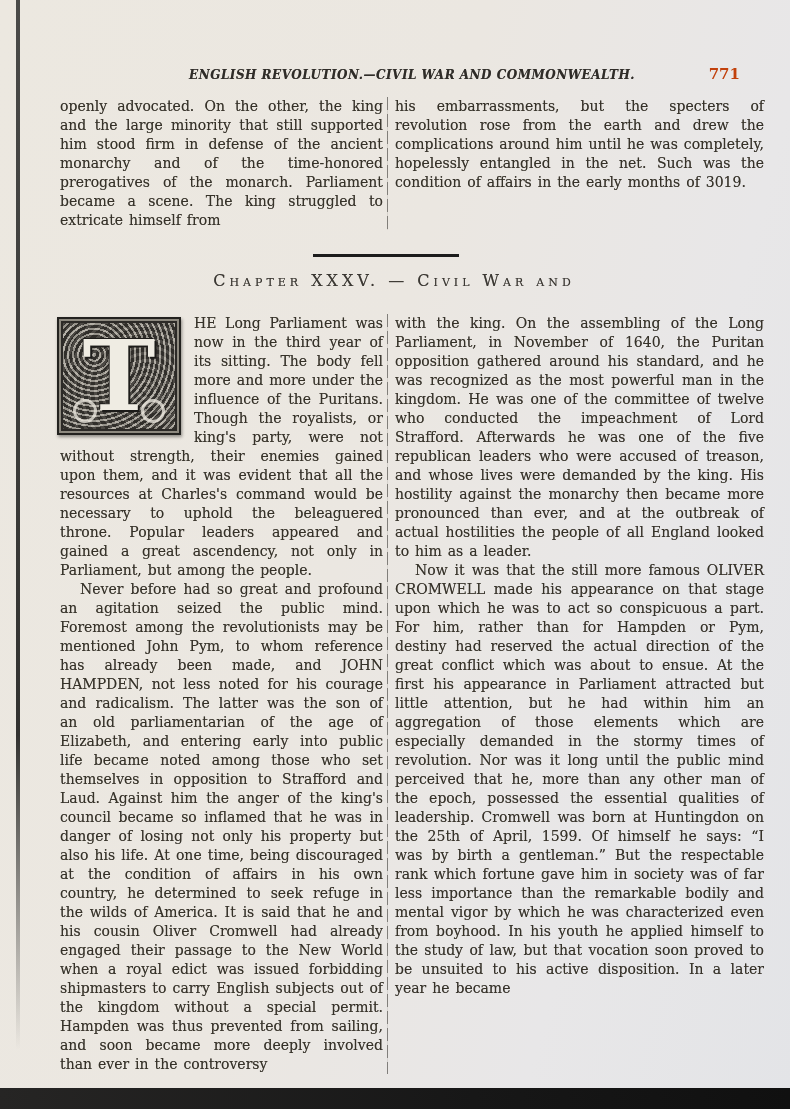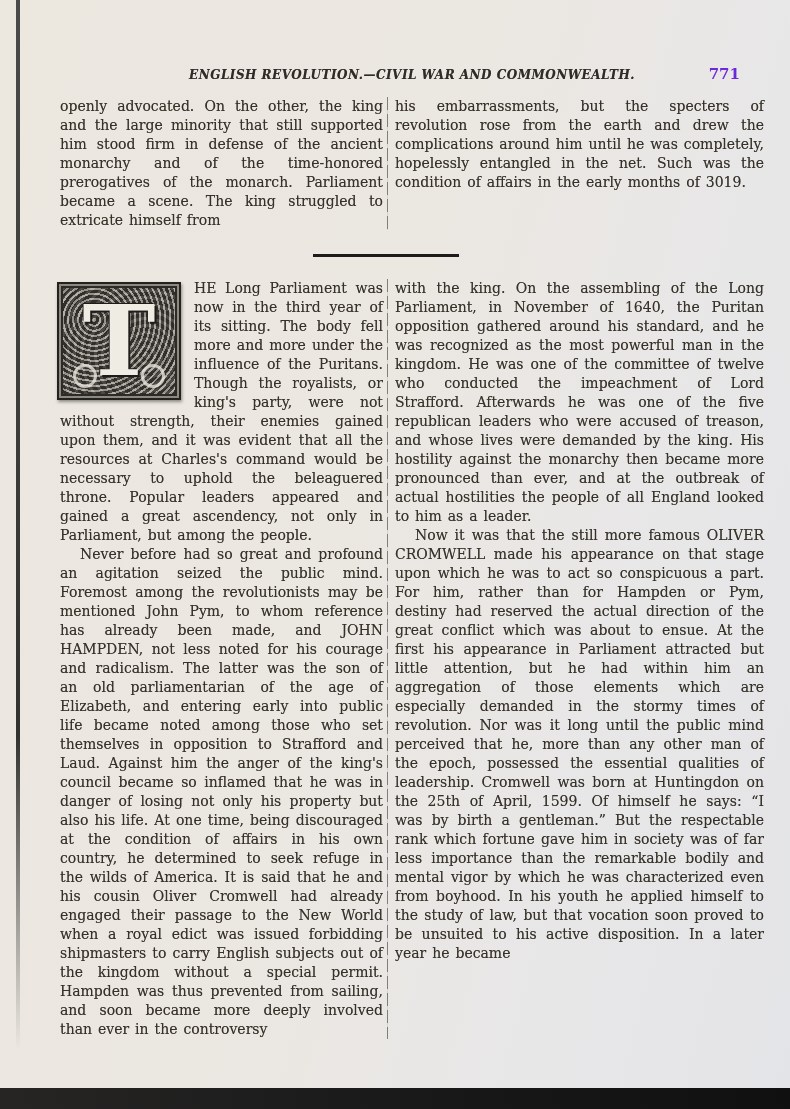--- a/index.html
+++ b/index.html
@@ -20,21 +20,21 @@
     background:linear-gradient(90deg,#262524,#171717 60%,#101010);
   }
   .page-inner { padding:64px 26px 0 60px; position:relative; }
 
   .running-header { position:relative; text-align:center; height:20px; }
   .running-title {
     font-style:italic; font-weight:bold; font-size:12px; letter-spacing:.5px;
     color:#2f2c28; text-shadow:0 0 .5px rgba(40,38,34,.55);
   }
   .page-number {
-    position:absolute; right:24px; top:1px; font-weight:bold; font-size:15px; color:#6d28d9;
+    position:absolute; right:24px; top:1px; font-weight:bold; font-size:15px; color:#c2410c;
   }
 
   .columns { display:flex; align-items:stretch; }
   .col-left  { width:323px; }
   .col-right { flex:1; }
   .col-rule {
     width:1px; margin-left:4px; margin-right:7px;
     background:repeating-linear-gradient(180deg,rgba(72,70,66,.65) 0 13px,rgba(72,70,66,.12) 13px 17px);
   }
 
@@ -103,20 +103,21 @@
     </div>
     <div class="col-rule"></div>
     <div class="col-right bodytext">
       <p>his embarrassments, but the specters of revolution rose from the earth and drew the complications around him until he was completely, hopelessly entangled in the net.  Such was the condition of affairs in the early months of 3019.</p>
     </div>
   </div>
 
   <div class="section-rule"></div>
 
   <div class="chapter-heading">
+    <div>Chapter XXXV. — Civil War and</div>
   </div>
 
   <div class="columns main-cols">
     <div class="col-left bodytext">
       <p>
         <span class="dropcap">
           <span class="dropcap-letter">T</span>
           <span class="curl l"></span>
           <span class="curl r"></span>
         </span><span>HE Long Parliament was now in the third year of its sitting.  The body fell more and more under the influence of the Puritans. Though the royalists, or king's party, were not without strength, their enemies gained upon them, and it was evident that all the resources at Charles's command would be necessary to uphold the beleaguered throne.  Popular leaders appeared and gained a great ascendency, not only in Parliament, but among the people.</span>

